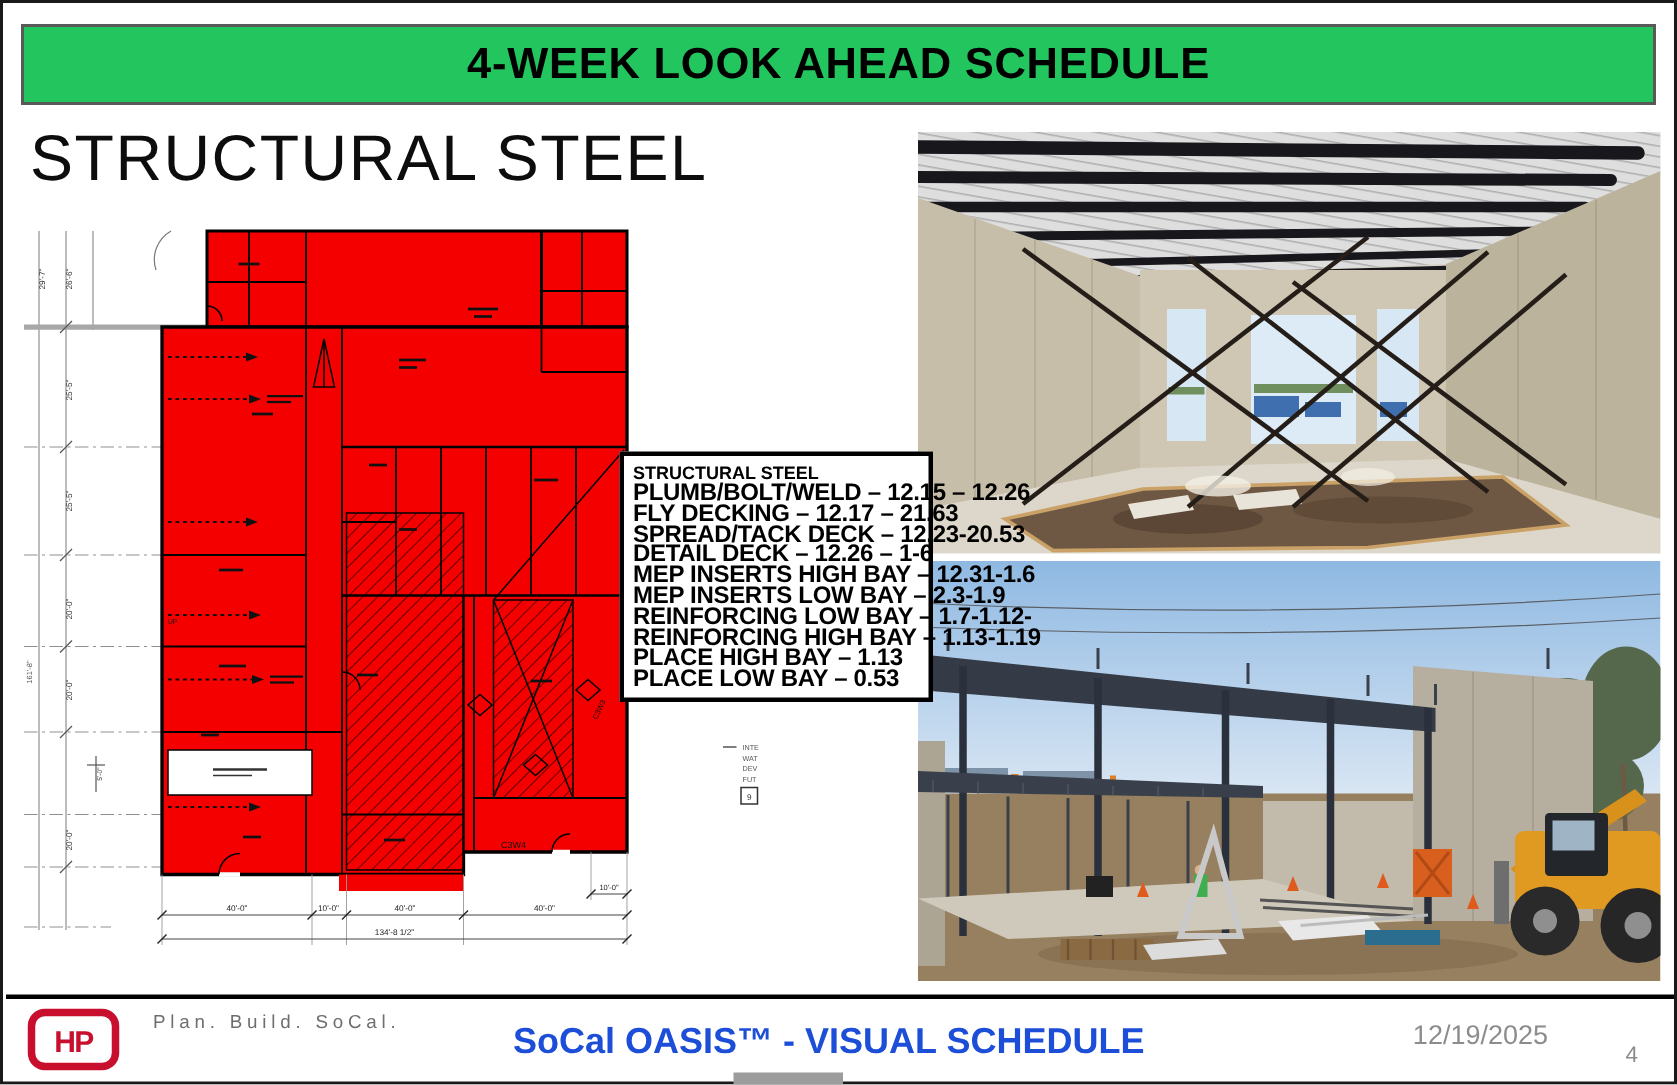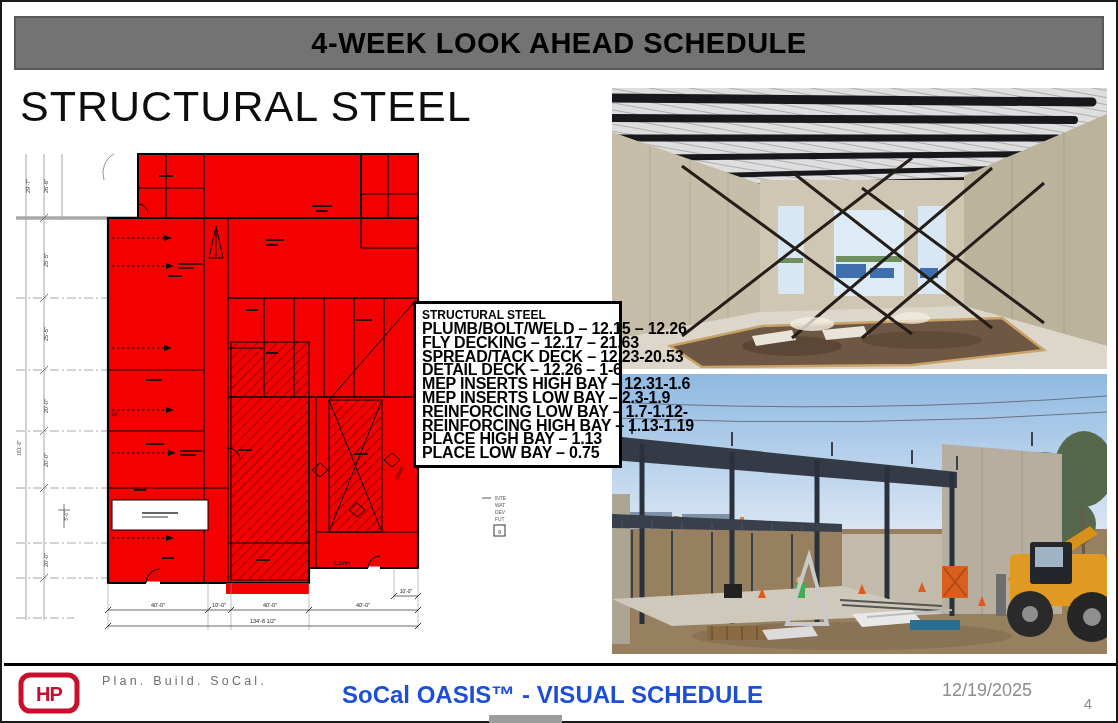--- a/index.html
+++ b/index.html
@@ -2,21 +2,21 @@
 <html><head>
 <meta charset="utf-8">
 <style>
   html,body{margin:0;padding:0;background:#e8e8e8;}
   body{width:1118px;height:723px;position:relative;font-family:"Liberation Sans",sans-serif;}
   .abs{position:absolute;}
   #slide{position:absolute;left:0;top:0;width:1118px;height:723px;background:#ffffff;
          border:2px solid #1a1a1a;box-sizing:border-box;overflow:hidden;}
   
   #title-box{left:12px;top:14px;width:1086px;height:50px;border:2px solid #595959;
-             display:flex;align-items:center;justify-content:center;background:#737373;}
+             display:flex;align-items:center;justify-content:center;background:#22c55e;}
   #title-box .t{font-size:29px;font-weight:bold;color:#000;letter-spacing:.5px;}
   
   #section-heading{left:18px;top:80px;font-size:43px;font-weight:400;color:#0d0d0d;
                    letter-spacing:1px;white-space:nowrap;}
   #plan-wrap{left:14px;top:146px;width:492px;height:506px;}
   
   #schedule-box{left:411px;top:299px;width:192px;border:3px solid #000;background:#fff;
                 padding:4px 5px 5px 6px;z-index:4;}
   #schedule-box .hd{font-size:12px;font-weight:bold;line-height:14px;color:#000;}
   #schedule-box .it{font-size:16px;font-weight:bold;line-height:13.8px;color:#000;
@@ -262,21 +262,21 @@
     <div class="hd">STRUCTURAL STEEL</div>
     <div class="it">PLUMB/BOLT/WELD – 12.15 – 12.26</div>
     <div class="it">FLY DECKING – 12.17 – 21.63</div>
     <div class="it">SPREAD/TACK DECK – 12.23-20.53</div>
     <div class="it">DETAIL DECK – 12.26 – 1-6</div>
     <div class="it">MEP INSERTS HIGH BAY – 12.31-1.6</div>
     <div class="it">MEP INSERTS LOW BAY – 2.3-1.9</div>
     <div class="it">REINFORCING LOW BAY – 1.7-1.12-</div>
     <div class="it">REINFORCING HIGH BAY – 1.13-1.19</div>
     <div class="it">PLACE HIGH BAY – 1.13</div>
-    <div class="it">PLACE LOW BAY – 0.75</div>
+    <div class="it">PLACE LOW BAY – 0.53</div>
   </div>
 
   <div id="photo-top" class="abs">
   <svg width="495" height="281" viewBox="0 0 495 281">
     <defs>
       <pattern id="deck" patternUnits="userSpaceOnUse" width="7" height="7" patternTransform="rotate(100)">
         <rect width="7" height="7" fill="#dedede"></rect>
         <line x1="0" y1="0" x2="0" y2="7" stroke="#aeaeae" stroke-width="2"></line>
       </pattern>
     </defs>

